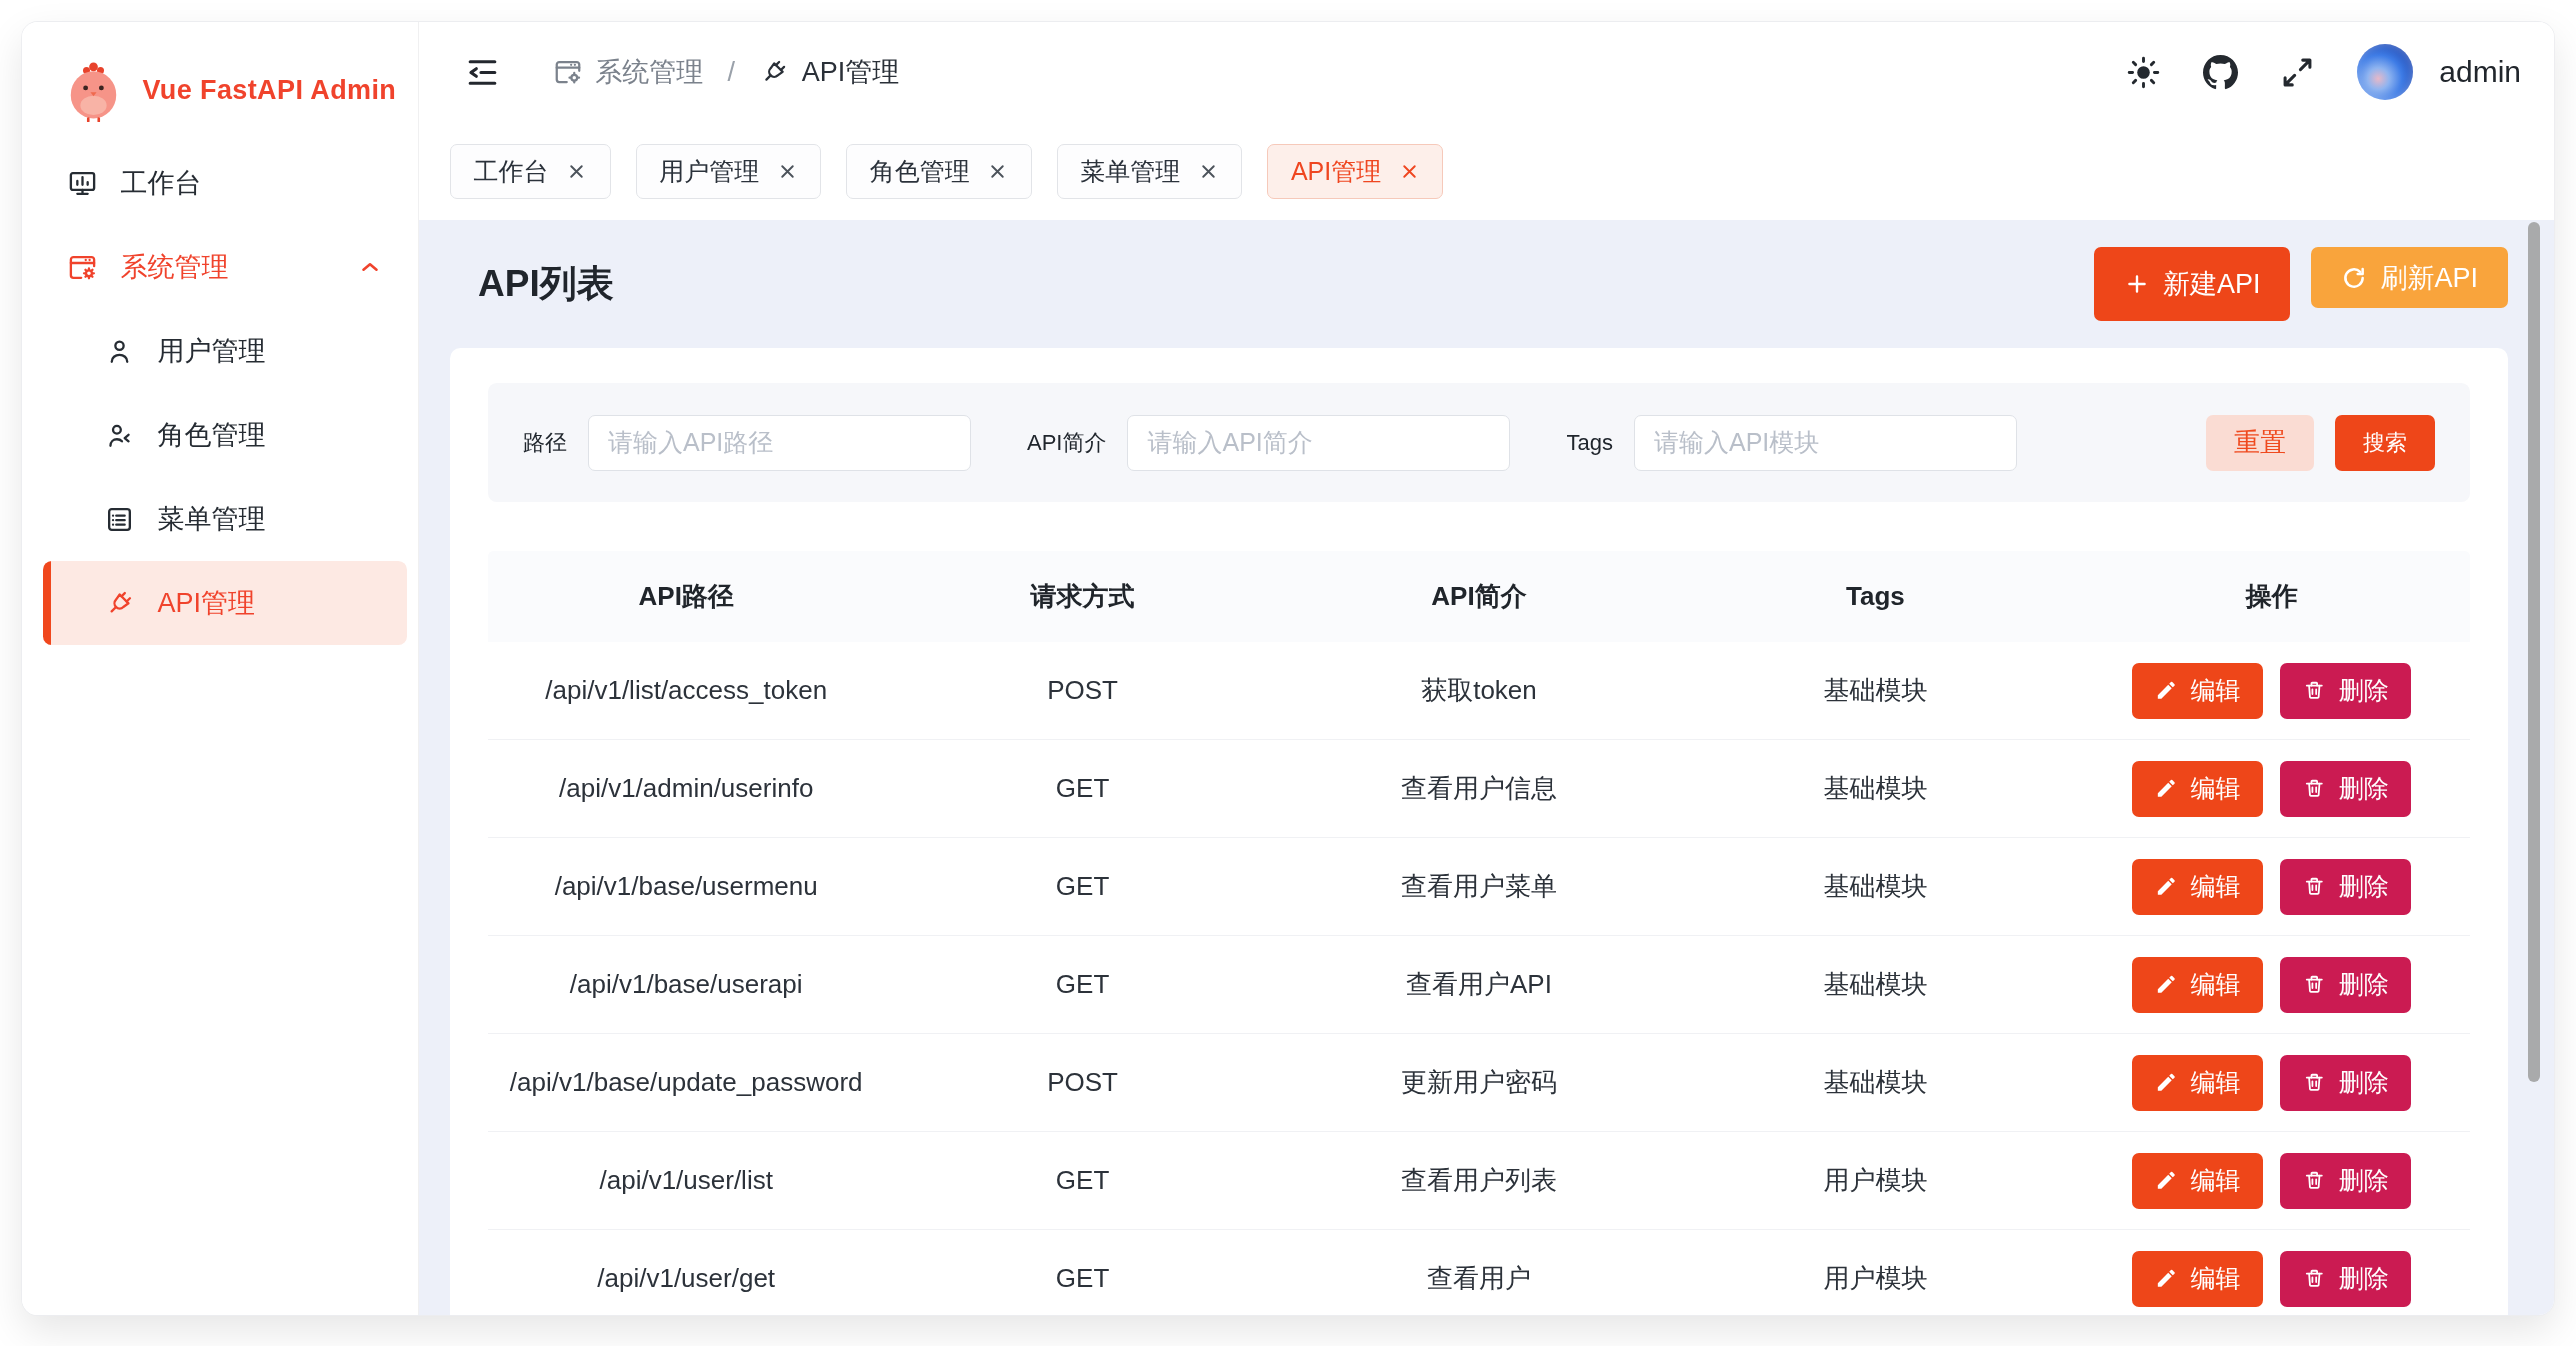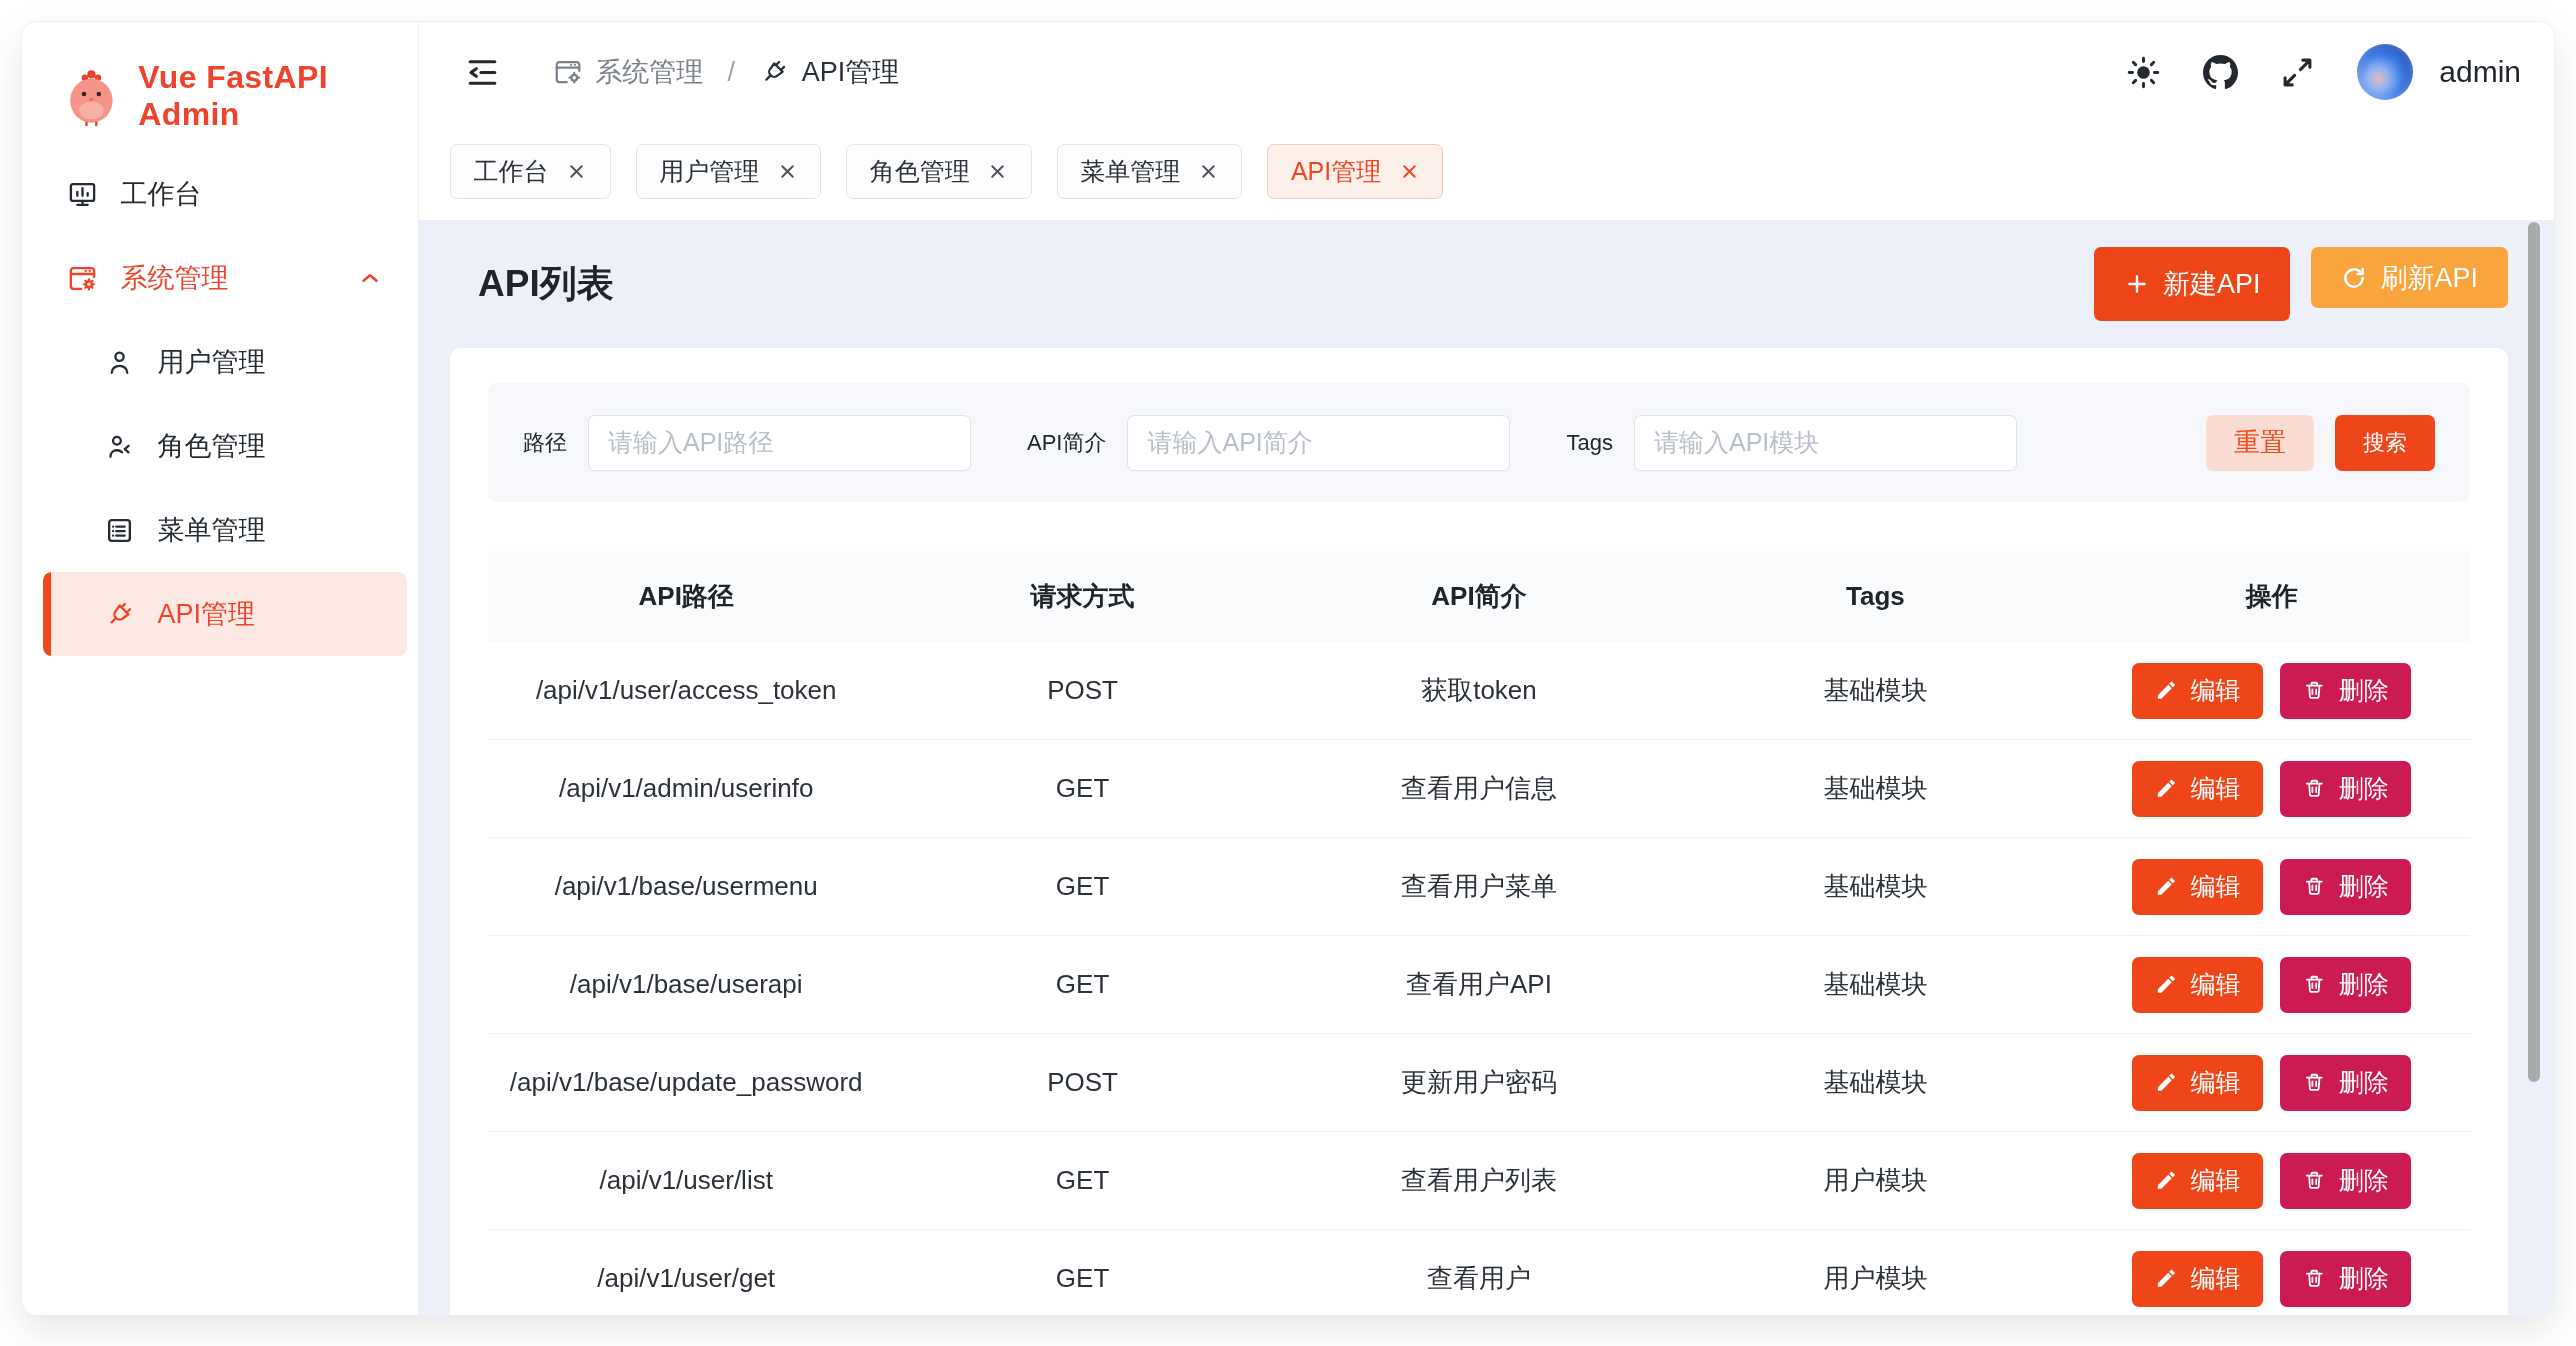--- a/index.html
+++ b/index.html
@@ -7,21 +7,21 @@
   body { background: #ffffff; font-family: "Liberation Sans", "DejaVu Sans", sans-serif; color: #262c33; }
 
   .app { position: absolute; left: 22px; top: 22px; width: 2532px; height: 1293px;
          background: #fff; border-radius: 15.7px; overflow: hidden; display: flex;
          box-shadow: 0 0 0 0.9px #ecedf0, 0 15.7px 39px rgba(0,0,0,.10); }
 
   
   .sidebar { width: 397px; flex-shrink: 0; background: #fff; border-right: 0.9px solid #f0f0f1; }
   .logo-row { display: flex; align-items: center; gap: 17.4px; padding: 37px 0 0 40px; }
   .logo-row svg { width: 63px; height: 63px; }
-  .logo-title { color: #f0432c; font-size: 32px; font-weight: bold; letter-spacing: 0.4px; }
+  .logo-title { color: #f0432c; font-size: 27px; font-weight: bold; letter-spacing: 0.4px; }
   .menu { margin-top: 19px; }
   .menu-item { height: 84px; display: flex; align-items: center; gap: 22.6px;
                padding-left: 45px; font-size: 27px; color: #262c33; cursor: pointer; }
   .menu-item svg { width: 31px; height: 31px; flex-shrink: 0; }
   .menu-item.child { padding-left: 82px; }
   .menu-item.parent-active { color: #f0432c; }
   .menu-item .chev { margin-left: auto; margin-right: 35px; width: 26px; height: 26px; }
   .menu-item.active { position: relative; margin-left: 21px; margin-right: 11.3px;
                       padding-left: 61px; background: #fde9e3; color: #f0432c;
                       border-radius: 8.7px; overflow: hidden; }
@@ -300,21 +300,21 @@
         <div class="table">
           <div class="thead">
             <div class="th">API路径</div>
             <div class="th">请求方式</div>
             <div class="th">API简介</div>
             <div class="th">Tags</div>
             <div class="th">操作</div>
           </div>
 
           <div class="trow">
-            <div class="td">/api/v1/user/access_token</div>
+            <div class="td">/api/v1/list/access_token</div>
             <div class="td">POST</div>
             <div class="td">获取token</div>
             <div class="td">基础模块</div>
             <div class="td td-actions">
               <button class="btn btn-edit">
                 <svg width="22.6" height="22.6" viewBox="0 0 24 24" fill="currentColor">
                     <path d="M3 17.25V21h3.75L17.8 9.94l-3.75-3.75L3 17.25zM20.7 7.04a1 1 0 0 0 0-1.41l-2.34-2.34a1 1 0 0 0-1.41 0l-1.83 1.83 3.75 3.75 1.83-1.83z"></path>
                   </svg>
                 <span>编辑</span>
               </button>

